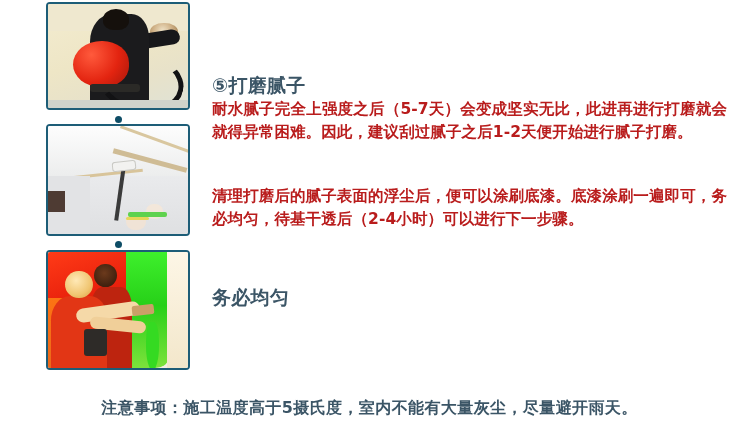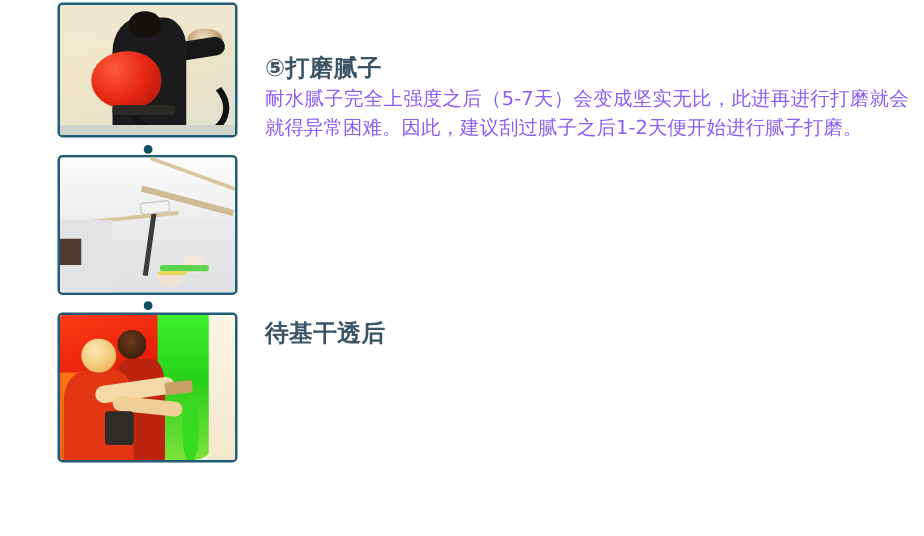--- a/index.html
+++ b/index.html
@@ -213,41 +213,41 @@
   .dot.d2 { top: 241px; }
 
   
   .content {
     position: absolute;
     left: 212px;
     top: 0;
     width: 515px;
   }
 
-  .block { position: absolute; left: 0; width: 515px; }
+  .block { position: absolute; left: 0; width: 515px; margin-top: 30px; }
   .block.b1 { top: 44px; }
   .block.b2 { top: 155px; }
   .block.b3 { top: 256px; }
 
   .heading {
     color: #3b5566;
     font-size: 19px;
     font-weight: 700;
     line-height: 23px;
     letter-spacing: .3px;
     margin: 0 0 1px 0;
     white-space: nowrap;
   }
   .body-text {
-    color: #8b5cf6;
+    color: #b91c1c;
     font-size: 15.5px;
     line-height: 23px;
     letter-spacing: .1px;
     margin: 0;
-    font-weight: 400;
+    font-weight: 700;
     text-align: justify;
     text-justify: inter-character;
   }
 
   
   .note {
     position: absolute;
     left: 0;
     top: 398px;
     width: 739px;
@@ -324,22 +324,24 @@
   </div>
 
   <div class="content">
 
     <div class="block b1">
       <h3 class="heading">⑤打磨腻子</h3>
       <p class="body-text">耐水腻子完全上强度之后（5-7天）会变成坚实无比，此进再进行打磨就会就得异常困难。因此，建议刮过腻子之后1-2天便开始进行腻子打磨。</p>
     </div>
 
     <div class="block b2">
+      <p class="body-text">清理打磨后的腻子表面的浮尘后，便可以涂刷底漆。底漆涂刷一遍即可，务必均匀，待基干透后（2-4小时）可以进行下一步骤。</p>
     </div>
 
     <div class="block b3">
-      <h3 class="heading">待基干透后</h3>
+      <h3 class="heading">务必均匀</h3>
     </div>
 
   </div>
 
+  <div class="note">注意事项：施工温度高于5摄氏度，室内不能有大量灰尘，尽量避开雨天。</div>
 
 </div>
 
 </body></html>

